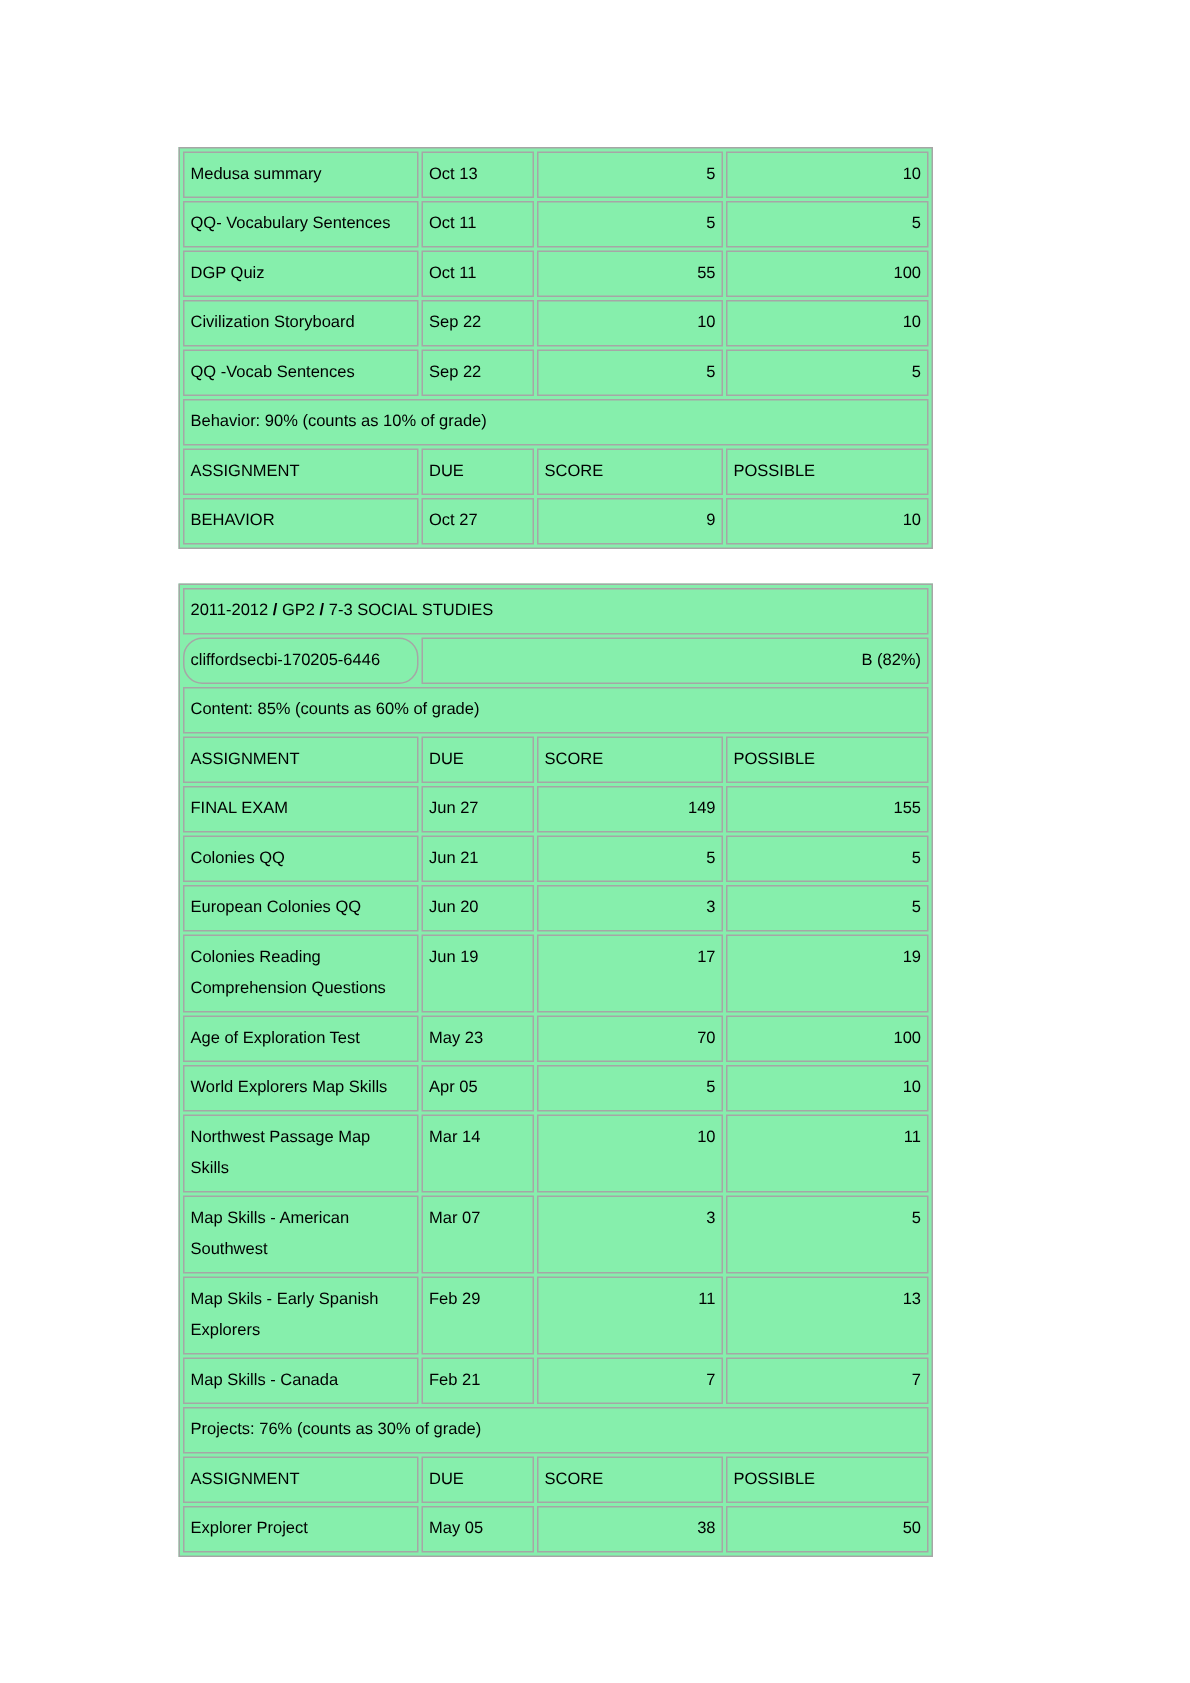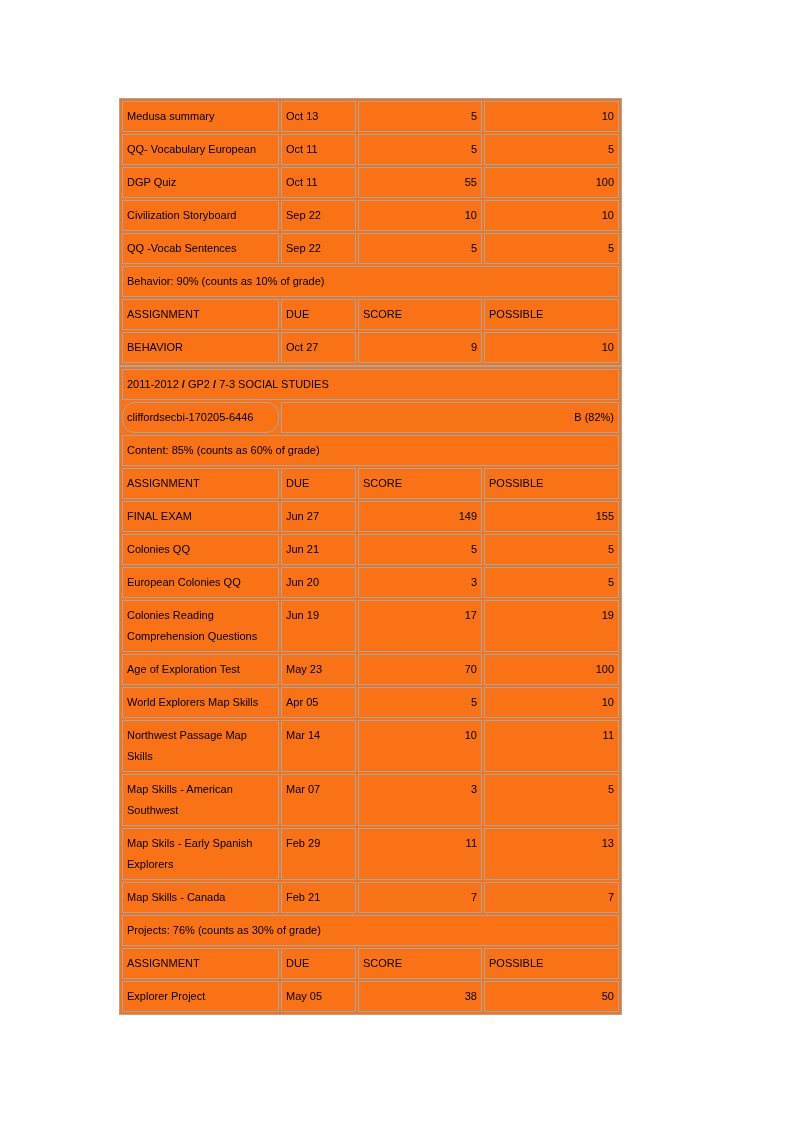--- a/index.html
+++ b/index.html
@@ -8,23 +8,23 @@
     font-family: "Liberation Sans", "DejaVu Sans", sans-serif;
     color: #000000;
   }
   .page { position: absolute; left: 119px; top: 98px; }
 
   table.grade {
     border-collapse: separate;
     border-spacing: 2px;
     border: 1px solid #a6a6a6;
     table-layout: fixed;
-    background: #f97316;
-  }
-  table.grade.second { }
+    background: #86efac;
+  }
+  table.grade.second { margin-top: 23px; }
 
   table.grade td {
     border: 1px solid #a6a6a6;
     font-size: 11px;
     line-height: 21px;
     padding: 4px;
     vertical-align: top;
     overflow: hidden;
     word-wrap: break-word;
   }
@@ -51,21 +51,21 @@
         <col style="width:135px">
     </colgroup>
     <tbody>
         <tr>
           <td>Medusa summary</td>
           <td>Oct 13</td>
           <td class="num">5</td>
           <td class="num">10</td>
         </tr>
         <tr>
-          <td>QQ- Vocabulary European</td>
+          <td>QQ- Vocabulary Sentences</td>
           <td>Oct 11</td>
           <td class="num">5</td>
           <td class="num">5</td>
         </tr>
         <tr>
           <td>DGP Quiz</td>
           <td>Oct 11</td>
           <td class="num">55</td>
           <td class="num">100</td>
         </tr>

